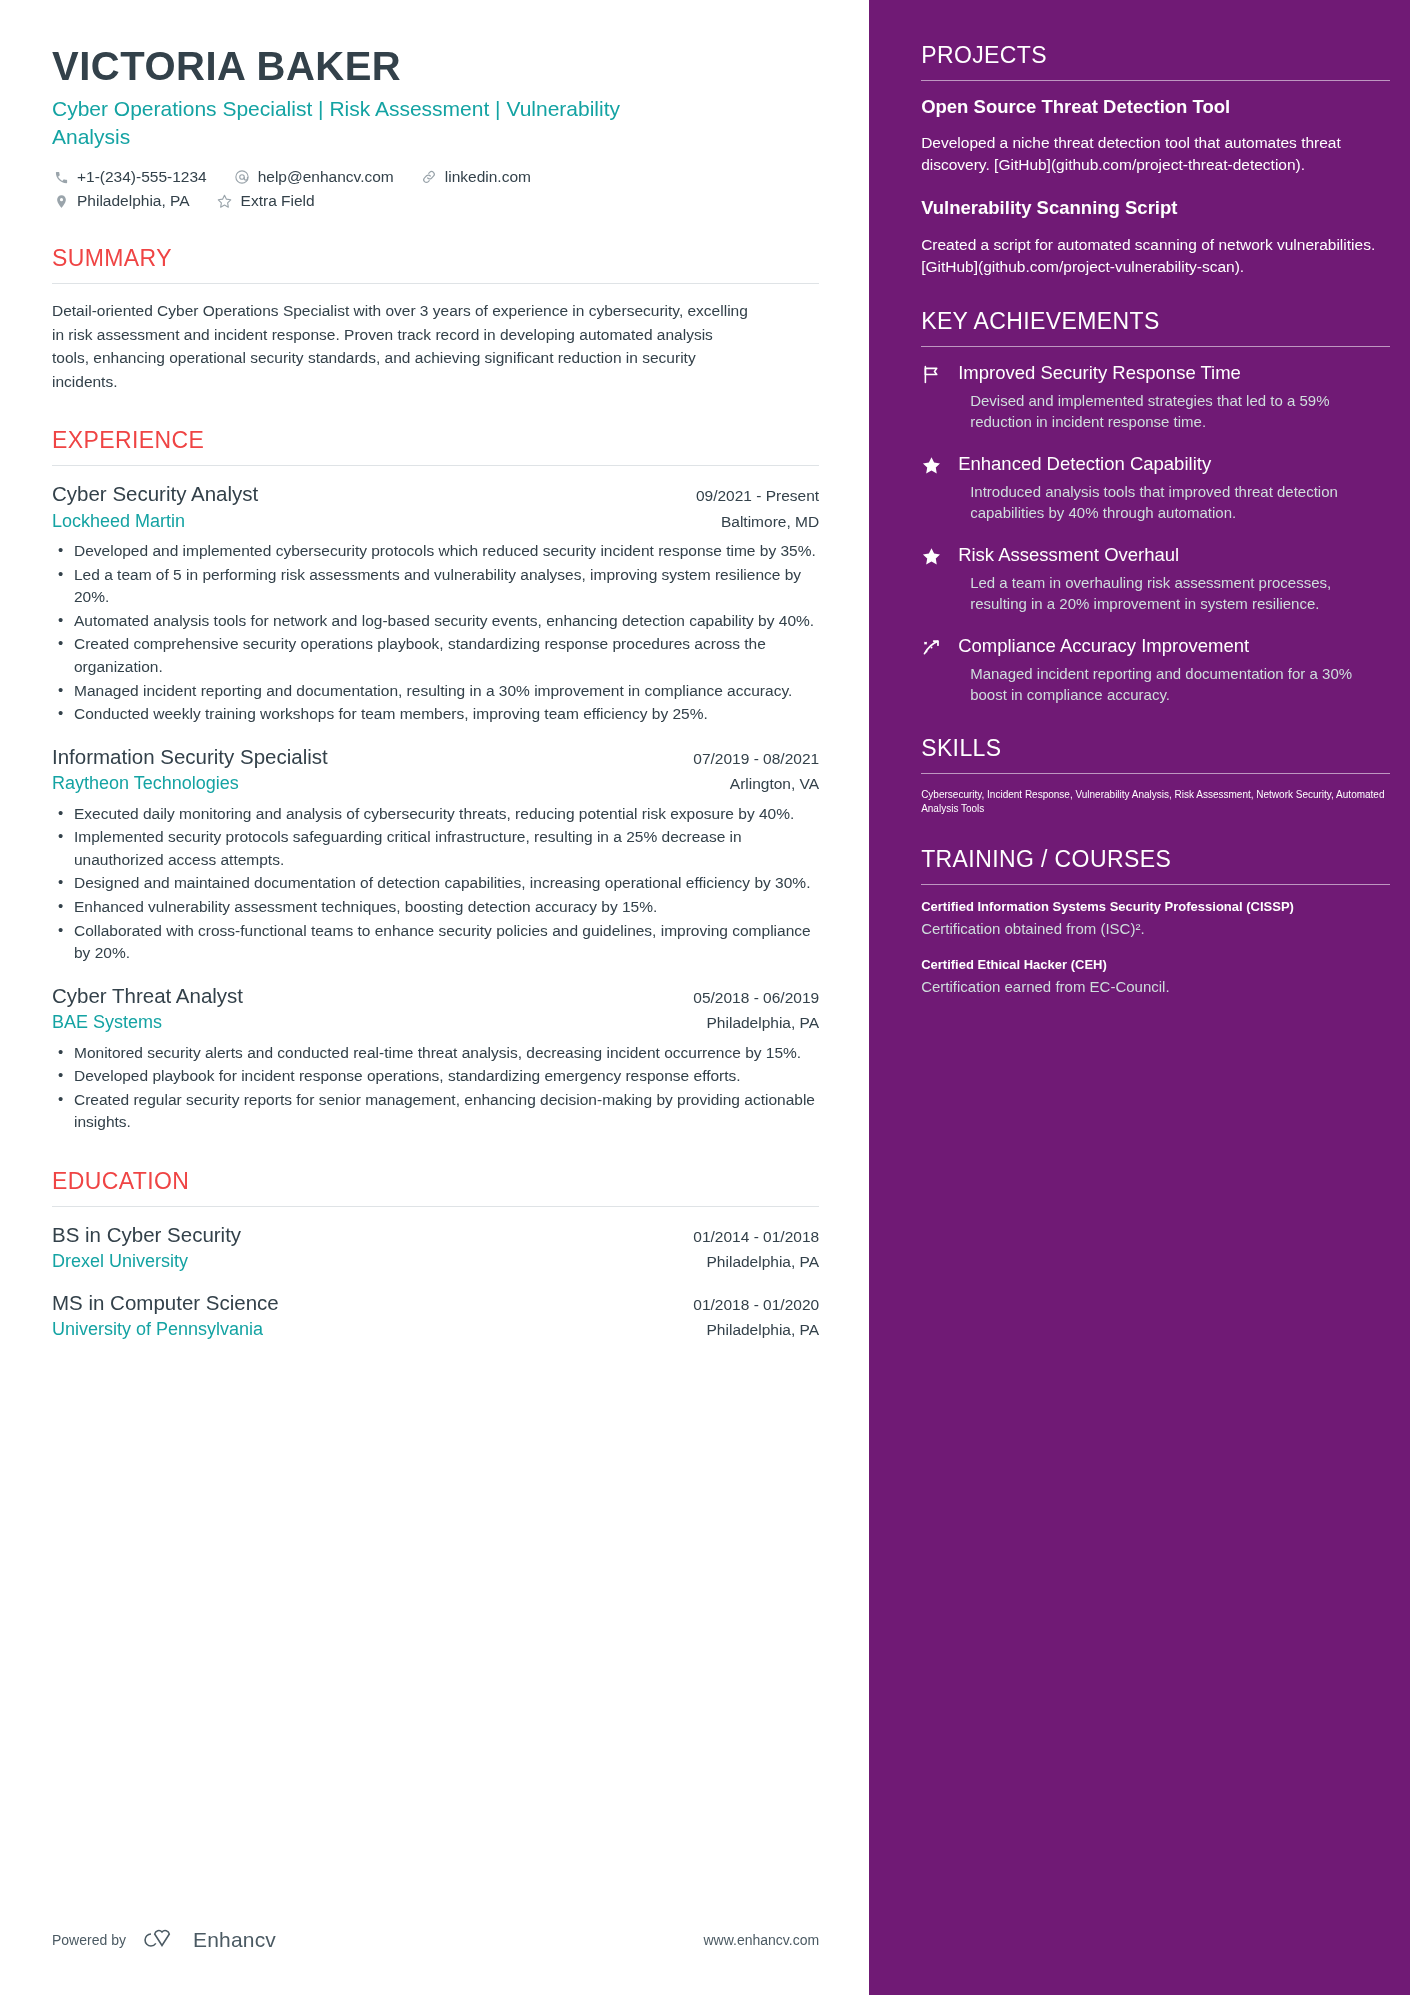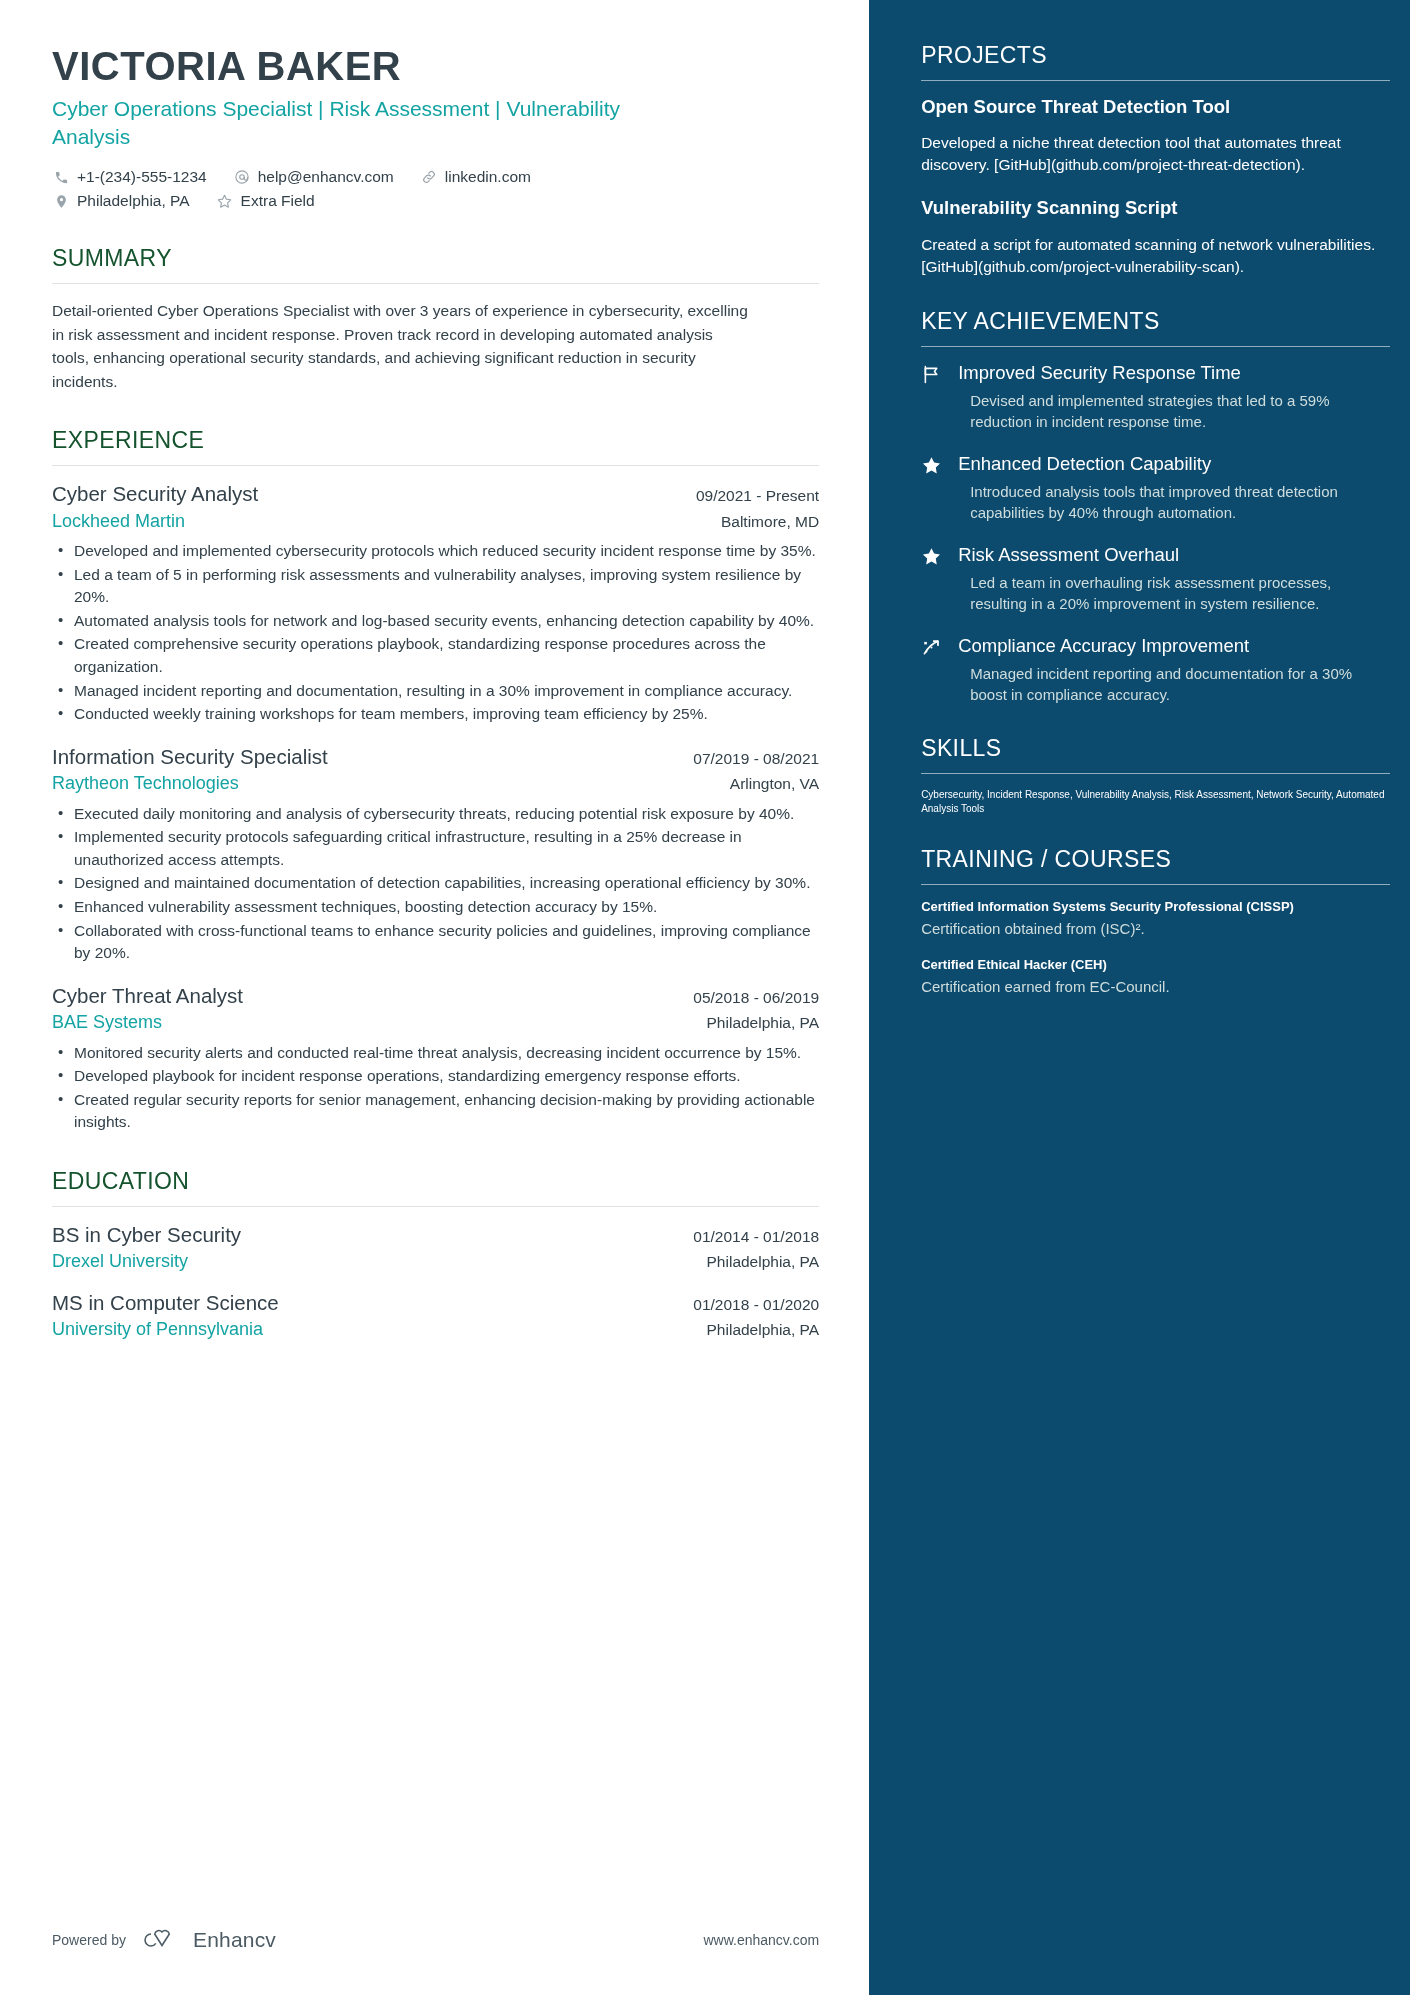--- a/index.html
+++ b/index.html
@@ -70,21 +70,21 @@
     flex: none;
   }
   .contact-item .ci-icon svg { display: block; }
 
   
   .sec { margin-top: 34px; }
   .sec-title {
     font-size: 23px;
     font-weight: 400;
     letter-spacing: 0.4px;
-    color: #14532d;
+    color: #ef4444;
     padding-bottom: 11px;
   }
   .sec-rule {
     height: 1px;
     background: #dfe3e6;
     width: 100%;
     margin-bottom: 15px;
   }
 
   .summary-text {
@@ -167,21 +167,21 @@
   .brand { display: flex; align-items: center; gap: 9px; }
   .brand-name {
     font-size: 21px;
     color: #4b5a63;
     letter-spacing: 0.2px;
   }
 
   
   .side-col {
     width: 575px;
-    background: #0c4a6e;
+    background: #701a75;
     color: #ffffff;
     padding: 42px 20px 40px 52px;
   }
   .side-sec { margin-bottom: 30px; }
   .side-sec:last-child { margin-bottom: 0; }
   .side-title {
     font-size: 23px;
     font-weight: 400;
     letter-spacing: 0.4px;
     color: #ffffff;

